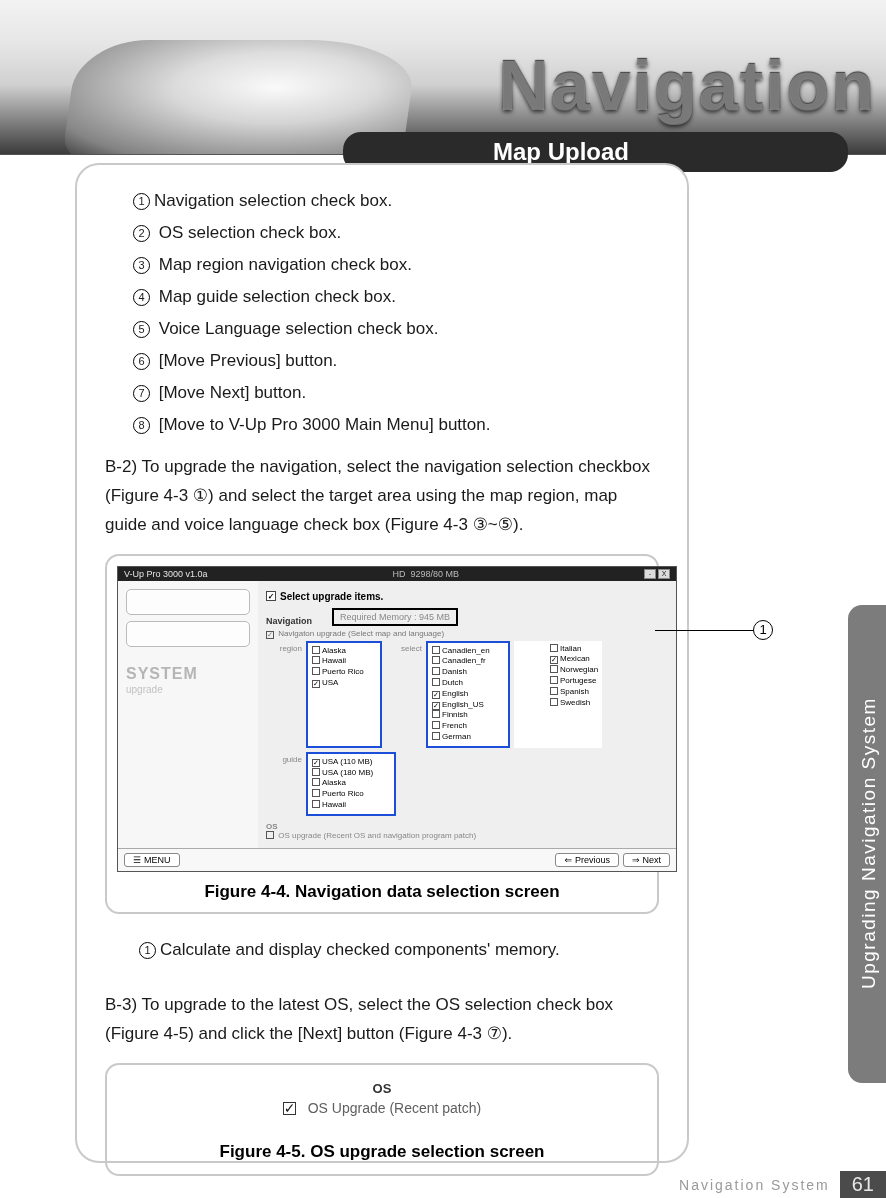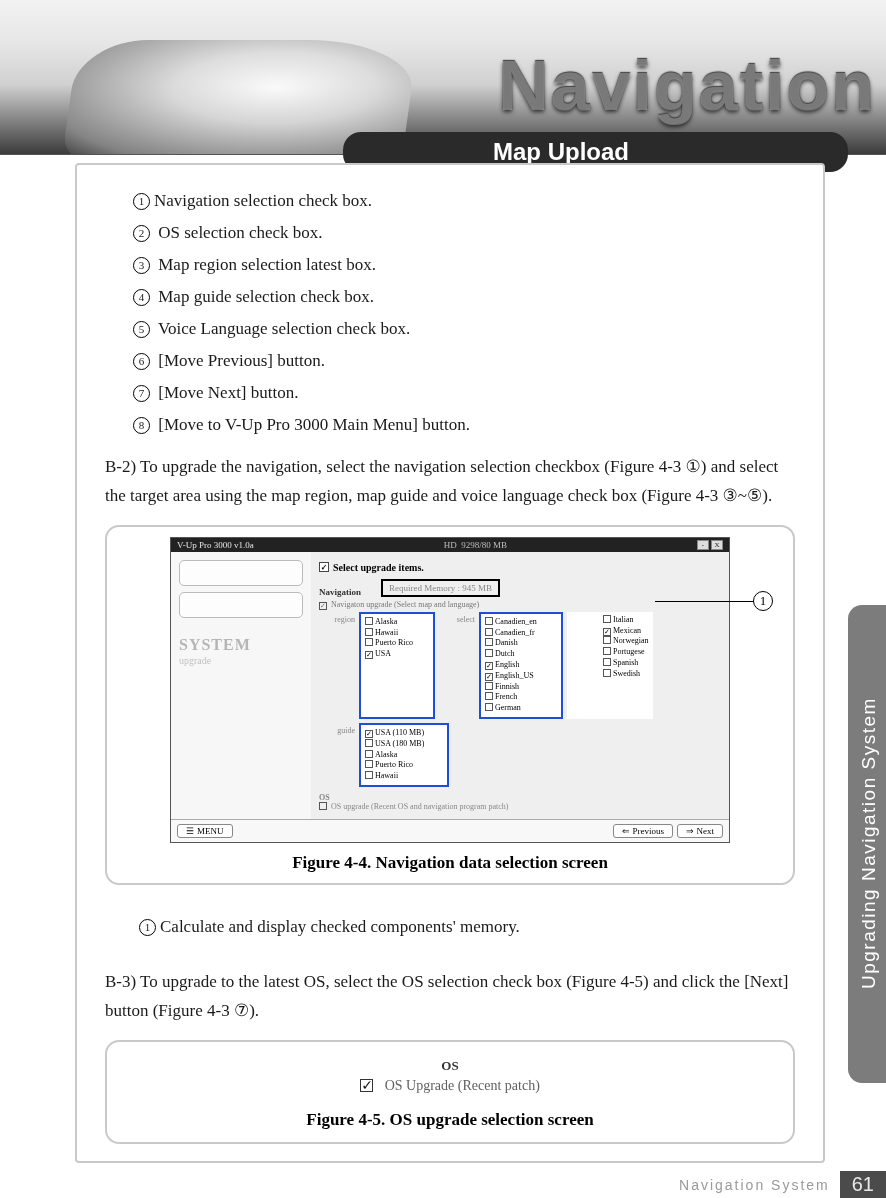--- a/index.html
+++ b/index.html
@@ -54,27 +54,26 @@
     align-items: center;
     padding-left: 150px;
     color: #fff;
     font-size: 24px;
     font-weight: bold;
   }
   .content-frame {
     position: absolute;
     top: 163px;
     left: 75px;
-    width: 750px;
+    width: 614px;
     height: 1000px;
     border: 2px solid #c9c9c9;
-    border-radius: 4px;
+    border-radius: 24px;
     padding: 26px 28px 18px 28px;
     background: #fff;
-    font-family: Liberation Serif, serif;
   }
   .list-items { margin-left: 28px; font-size: 17px; color: #1a1a1a; }
   .list-items p { margin-bottom: 12px; font-weight: 400; }
   .circnum {
     display: inline-block;
     width: 17px; height: 17px; line-height: 15px;
     border: 1px solid #000; border-radius: 50%;
     text-align: center; font-size: 11px;
     margin-right: 4px;
     vertical-align: 1px;
@@ -165,21 +164,21 @@
 
 <div class="section-tab">
   <span>Map Upload</span>
 </div>
 
 <div class="content-frame">
 
   <div class="list-items">
     <p><span class="circnum">1</span><span>Navigation selection check box.</span></p>
     <p><span class="circnum">2</span> <span>OS selection check box.</span></p>
-    <p><span class="circnum">3</span> <span>Map region selection latest box.</span></p>
+    <p><span class="circnum">3</span> <span>Map region navigation check box.</span></p>
     <p><span class="circnum">4</span> <span>Map guide selection check box.</span></p>
     <p><span class="circnum">5</span> <span>Voice Language selection check box.</span></p>
     <p><span class="circnum">6</span> <span>[Move Previous] button.</span></p>
     <p><span class="circnum">7</span> <span>[Move Next] button.</span></p>
     <p><span class="circnum">8</span> <span>[Move to V-Up Pro 3000 Main Menu] button.</span></p>
   </div>
 
   <div class="para">
     <span>B-2) </span><span class="para-inline">To upgrade the navigation, select the navigation selection checkbox (Figure 4-3 ①) and select the target area using the map region, map guide and voice language check box (Figure 4-3 ③~⑤).</span>
   </div>
@@ -273,35 +272,35 @@
         </div>
       </div>
     </div>
     <div class="callout-line" style="top:74px;left:548px;width:100px;"></div>
     <div class="callout-num" style="top:64px;left:646px;">
         <span>1</span>
       </div>
     <div class="fig-caption">Figure 4-4. Navigation data selection screen</div>
   </div>
 
-  <div class="para para-indent" style="margin-top:28px;">
+  <div class="para para-indent" style="margin-top:22px;">
     <span class="circnum">1</span><span>Calculate and display checked components' memory.</span>
   </div>
 
   <div class="para" style="margin-top:26px;">
     <span>B-3) </span><span>To upgrade to the latest OS, select the OS selection check box (Figure 4-5) and click the [Next] button (Figure 4-3 ⑦).</span>
   </div>
 
   <div class="os-box">
     <div class="os-inner">
       <span class="osl">OS</span>
       <span class="os-check"></span>
       <span>OS Upgrade (Recent patch)</span>
     </div>
-    <div class="fig-caption" style="margin-top:16px;">Figure 4-5. OS upgrade selection screen</div>
+    <div class="fig-caption" style="margin-top:26px;">Figure 4-5. OS upgrade selection screen</div>
   </div>
 
 </div>
 
 <div class="side-rail">
   <span>Upgrading Navigation System</span>
 </div>
 
 <div class="page-footer">
   <span class="pf-label">Navigation System</span>

